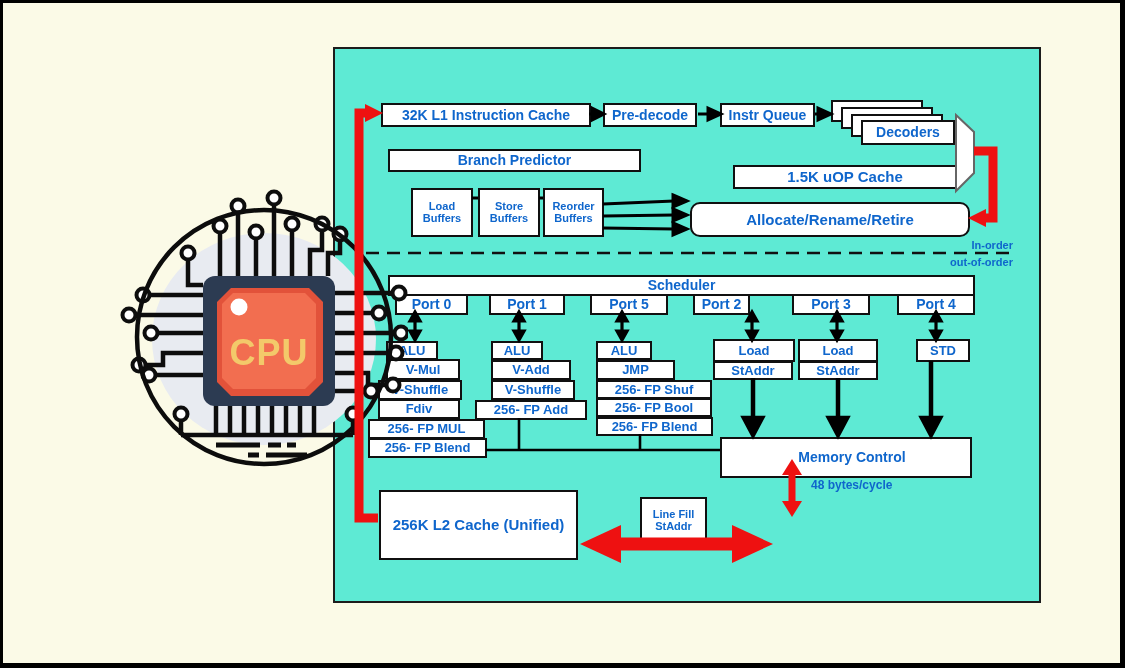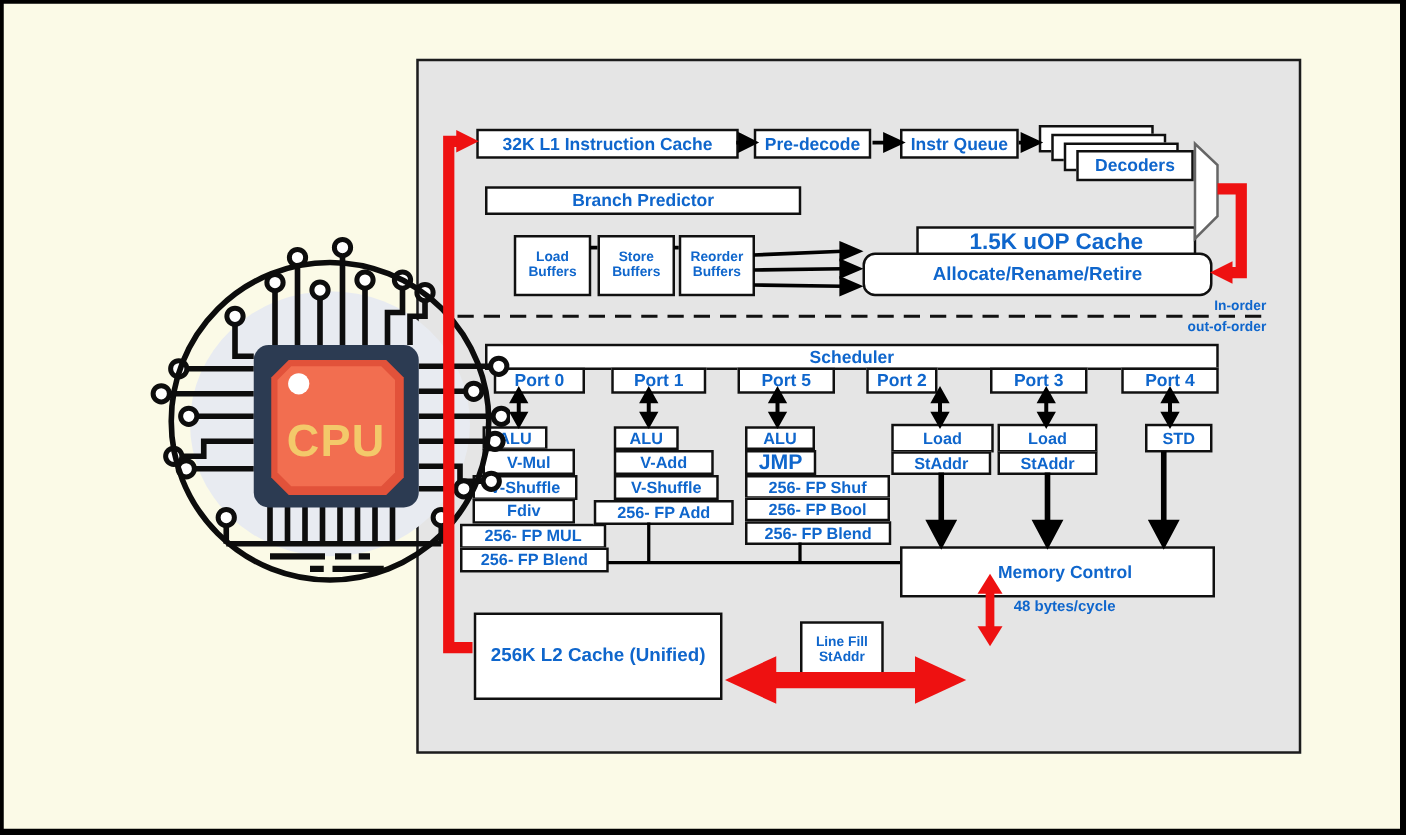--- a/index.html
+++ b/index.html
@@ -1,19 +1,19 @@
 <!DOCTYPE html>
 <html><head>
 <meta charset="utf-8">
 <style>
   html,body{margin:0;padding:0;background:#000;width:1125px;height:668px;overflow:hidden;
     font-family:"Liberation Sans",sans-serif;}
   #stage{position:absolute;left:0;top:0;width:1125px;height:668px;background:#000;}
   #paper{position:absolute;left:3px;top:3px;width:1117px;height:660px;background:#fbfae7;}
-  #panel{position:absolute;left:330px;top:44px;width:708px;height:556px;background:#e5e5e5;
+  #panel{position:absolute;left:330px;top:44px;width:708px;height:556px;background:#5eead4;
     border:2px solid #1c1c1c;box-sizing:border-box;}
   .bx{position:absolute;box-sizing:border-box;background:#fff;border:2px solid #101010;
     color:#0f66cc;font-weight:bold;display:flex;align-items:center;justify-content:center;
     text-align:center;line-height:1.05;}
   .lbl{position:absolute;color:#0f66cc;font-weight:bold;line-height:1;}
   #cpu-art{position:absolute;left:105px;top:172px;width:300px;height:300px;}
   #wires{position:absolute;left:0;top:0;width:1125px;height:668px;pointer-events:none;}
 </style>
 </head>
 <body>
@@ -26,21 +26,21 @@
     <div class="bx" style="left:46px;top:54px;width:210px;height:24px;font-size:14px;">32K L1 Instruction Cache</div>
     <div class="bx" style="left:268px;top:54px;width:94px;height:24px;font-size:14px;">Pre-decode</div>
     <div class="bx" style="left:385px;top:54px;width:95px;height:24px;font-size:14px;">Instr Queue</div>
 
     <div class="bx" style="left:496px;top:51px;width:92px;height:22px;"></div>
     <div class="bx" style="left:506px;top:58px;width:92px;height:22px;"></div>
     <div class="bx" style="left:516px;top:65px;width:92px;height:23px;"></div>
     <div class="bx" style="left:526px;top:71px;width:94px;height:25px;font-size:14px;">Decoders</div>
 
     <div class="bx" style="left:53px;top:100px;width:253px;height:23px;font-size:14px;">Branch Predictor</div>
-    <div class="bx" style="left:398px;top:132px;width:224px;height:24px;font-size:18px;">1.5K uOP Cache</div>
+    <div class="bx" style="left:398px;top:116px;width:224px;height:24px;font-size:15px;">1.5K uOP Cache</div>
 
     <div class="bx" style="left:143px;top:139px;width:62px;height:49px;font-size:11px;padding:0 8px;">Store Buffers</div>
     <div class="bx" style="left:76px;top:139px;width:62px;height:49px;font-size:11px;padding:0 8px;">Load Buffers</div>
     <div class="bx" style="left:208px;top:139px;width:61px;height:49px;font-size:11px;padding:0 6px;">Reorder Buffers</div>
 
     <div class="bx" style="left:355px;top:153px;width:280px;height:35px;font-size:15px;border-radius:10px;">Allocate/Rename/Retire</div>
 
     <div class="lbl" style="left:550px;top:191px;width:128px;text-align:right;font-size:11px;">In-order</div>
     <div class="lbl" style="left:550px;top:208px;width:128px;text-align:right;font-size:11px;">out-of-order</div>
 
@@ -58,21 +58,21 @@
     <div class="bx" style="left:43px;top:350px;width:82px;height:20px;font-size:13px;">Fdiv</div>
     <div class="bx" style="left:33px;top:370px;width:117px;height:20px;font-size:13px;">256- FP MUL</div>
     <div class="bx" style="left:33px;top:389px;width:119px;height:20px;font-size:13px;">256- FP Blend</div>
 
     <div class="bx" style="left:156px;top:292px;width:52px;height:19px;font-size:13px;">ALU</div>
     <div class="bx" style="left:156px;top:311px;width:80px;height:20px;font-size:13px;">V-Add</div>
     <div class="bx" style="left:156px;top:331px;width:84px;height:20px;font-size:13px;">V-Shuffle</div>
     <div class="bx" style="left:140px;top:351px;width:112px;height:20px;font-size:13px;">256- FP Add</div>
 
     <div class="bx" style="left:261px;top:292px;width:56px;height:19px;font-size:13px;">ALU</div>
-    <div class="bx" style="left:261px;top:311px;width:57px;height:20px;font-size:17px;">JMP</div>
+    <div class="bx" style="left:261px;top:311px;width:79px;height:20px;font-size:13px;">JMP</div>
     <div class="bx" style="left:261px;top:331px;width:116px;height:19px;font-size:13px;">256- FP Shuf</div>
     <div class="bx" style="left:261px;top:349px;width:116px;height:19px;font-size:13px;">256- FP Bool</div>
     <div class="bx" style="left:261px;top:368px;width:117px;height:19px;font-size:13px;">256- FP Blend</div>
 
     <div class="bx" style="left:378px;top:290px;width:82px;height:23px;font-size:13px;">Load</div>
     <div class="bx" style="left:378px;top:312px;width:80px;height:19px;font-size:13px;">StAddr</div>
     <div class="bx" style="left:463px;top:290px;width:80px;height:23px;font-size:13px;">Load</div>
     <div class="bx" style="left:463px;top:312px;width:80px;height:19px;font-size:13px;">StAddr</div>
     <div class="bx" style="left:581px;top:290px;width:54px;height:23px;font-size:13px;">STD</div>
 

